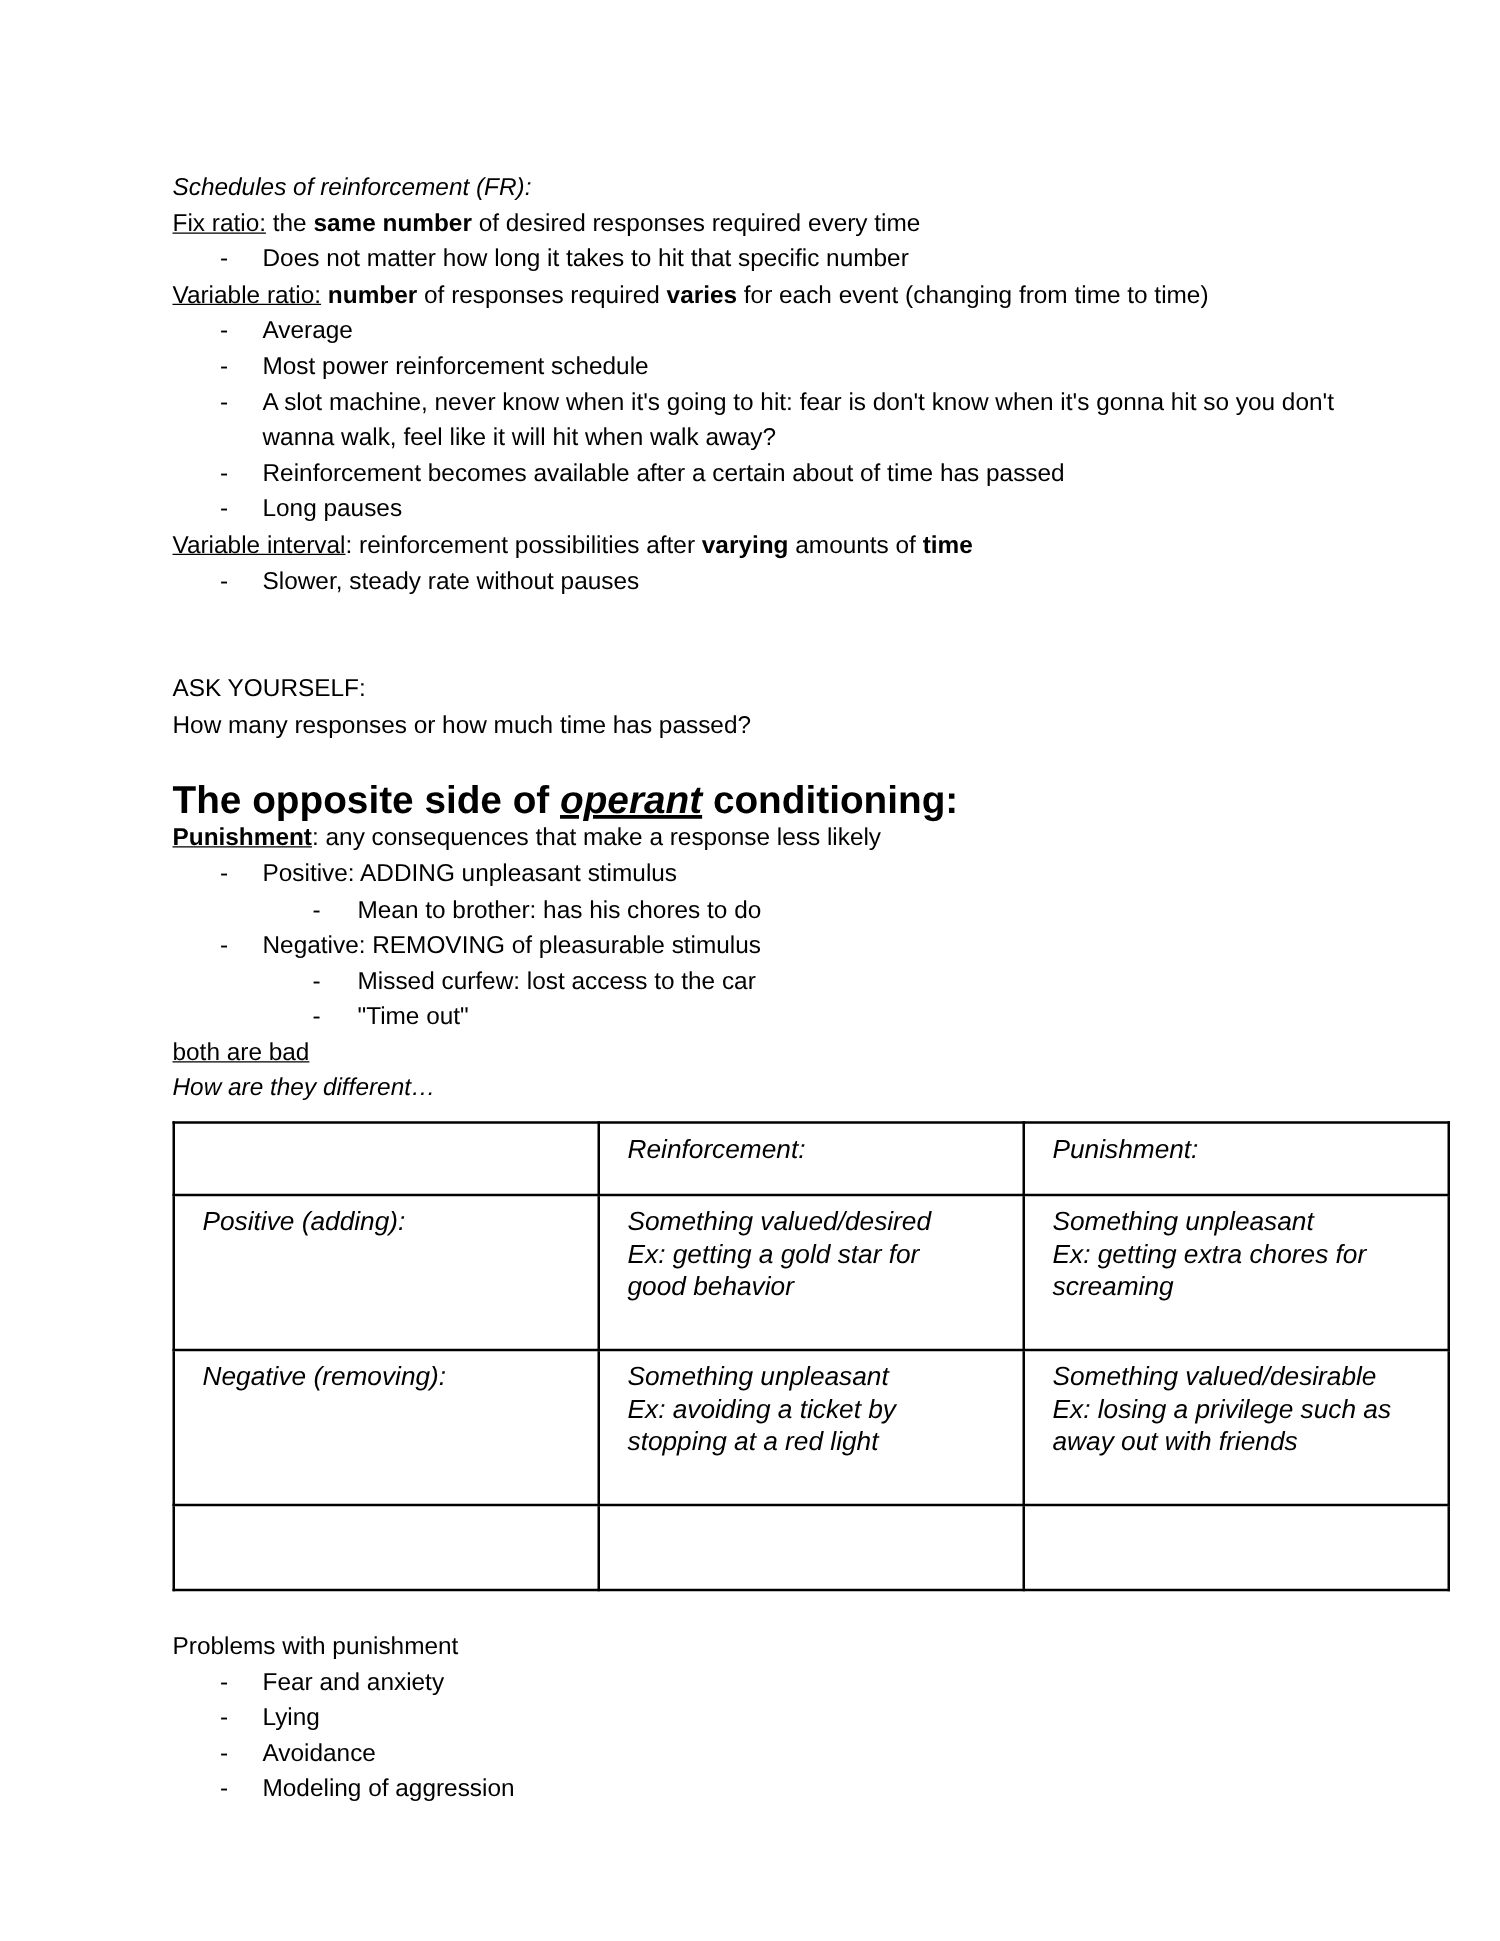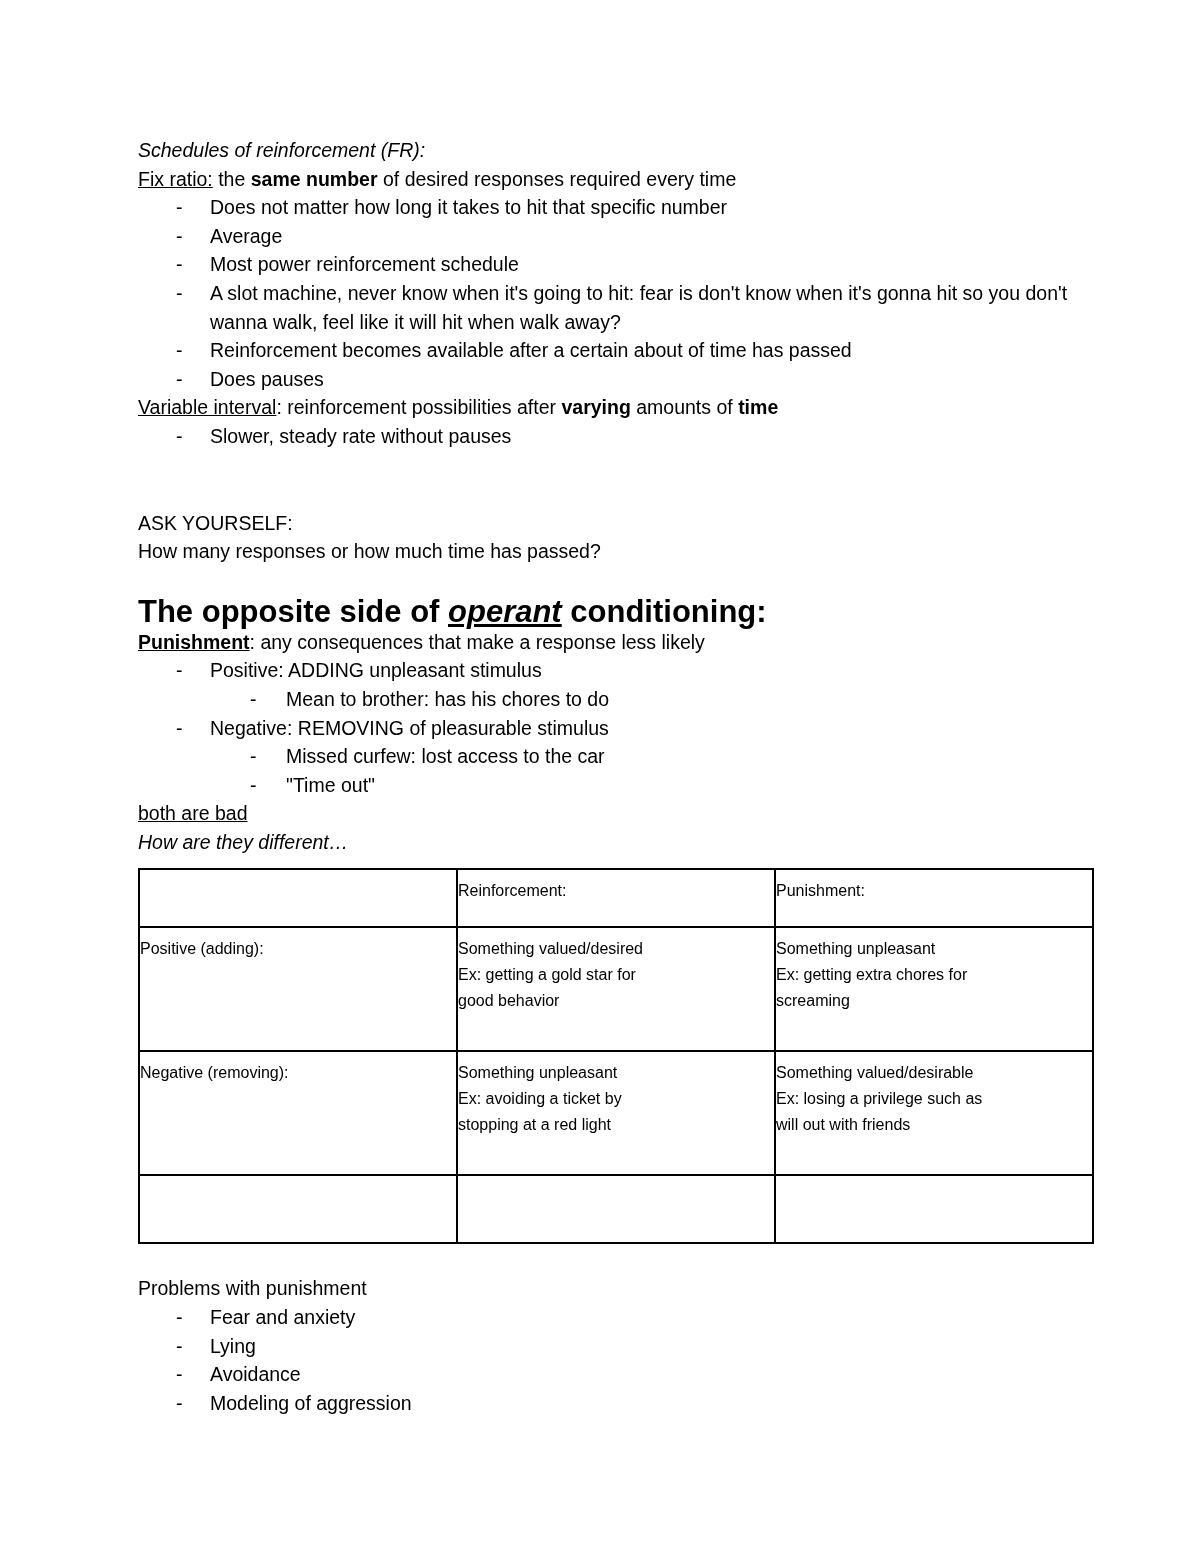--- a/index.html
+++ b/index.html
@@ -70,23 +70,24 @@
   
   .cmp-table {
     border-collapse: collapse;
     width: 918px;
     margin-top: 12px;
     table-layout: fixed;
   }
   .cmp-table td {
     border: 2.4px solid #000000;
     vertical-align: top;
-    padding: 8px 10px 10px 0;
-    font-size: 16px;
+    padding: 8px 10px 10px 22px;
+    font-size: 21px;
     line-height: 26px;
+    font-style: italic;
   }
   .col-a { width: 306px; }
   .col-b { width: 306px; }
   .col-c { width: 306px; border-radius: 28px; }
   .row-head td { height: 38px; }
   .row-body td { height: 104px; }
   .row-empty td { height: 48px; }
   .cell-line { display: block; }
 </style>
 </head>
@@ -97,20 +98,21 @@
 
     <div class="line ital">Schedules of reinforcement (FR):</div>
 
     <div class="line"><span class="und">Fix ratio:</span><span> the </span><span class="bold">same number</span><span> of desired responses required every time</span></div>
 
     <div class="bullet lvl1">
       <span class="dash">-</span>
       <span class="btext">Does not matter how long it takes to hit that specific number</span>
     </div>
 
+    <div class="line"><span class="und">Variable ratio:</span><span> </span><span class="bold">number</span><span> of responses required </span><span class="bold">varies</span><span> for each event (changing from time to time)</span></div>
 
     <div class="bullet lvl1">
       <span class="dash">-</span>
       <span class="btext">Average</span>
     </div>
     <div class="bullet lvl1">
       <span class="dash">-</span>
       <span class="btext">Most power reinforcement schedule</span>
     </div>
     <div class="bullet lvl1">
@@ -118,21 +120,21 @@
       <span class="btext">A slot machine, never know when it's going to hit: fear is don't know when it's gonna hit so you don't wanna walk, feel like it will hit when walk away?</span>
     </div>
 
 
     <div class="bullet lvl1">
       <span class="dash">-</span>
       <span class="btext">Reinforcement becomes available after a certain about of time has passed</span>
     </div>
     <div class="bullet lvl1">
       <span class="dash">-</span>
-      <span class="btext">Does pauses</span>
+      <span class="btext">Long pauses</span>
     </div>
 
     <div class="line"><span class="und">Variable interval</span><span>: reinforcement possibilities after </span><span class="bold">varying</span><span> amounts of </span><span class="bold">time</span></div>
 
     <div class="bullet lvl1">
       <span class="dash">-</span>
       <span class="btext">Slower, steady rate without pauses</span>
     </div>
 
     <div class="spacer-lg"></div>
@@ -193,21 +195,21 @@
         <tr class="row-body">
           <td class="col-a">Negative (removing):</td>
           <td class="col-b">
             <span class="cell-line">Something unpleasant</span>
             <span class="cell-line">Ex: avoiding a ticket by</span>
             <span class="cell-line">stopping at a red light</span>
           </td>
           <td class="col-c">
             <span class="cell-line">Something valued/desirable</span>
             <span class="cell-line">Ex: losing a privilege such as</span>
-            <span class="cell-line">will out with friends</span>
+            <span class="cell-line">away out with friends</span>
           </td>
         </tr>
         <tr class="row-empty">
           <td class="col-a"></td>
           <td class="col-b"></td>
           <td class="col-c"></td>
         </tr>
       </tbody>
     </table>
 

